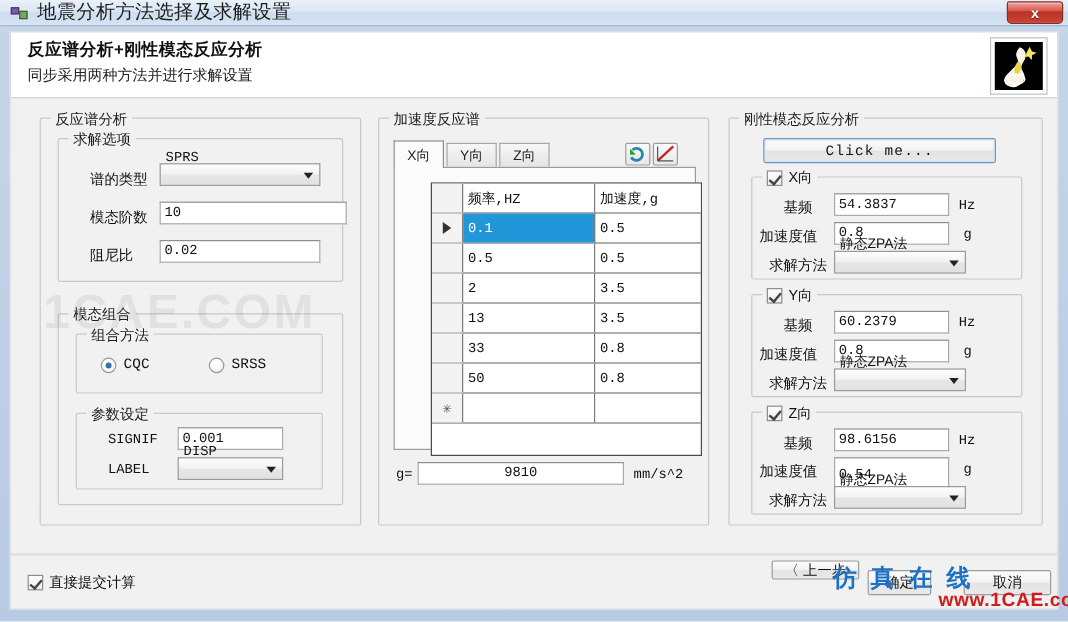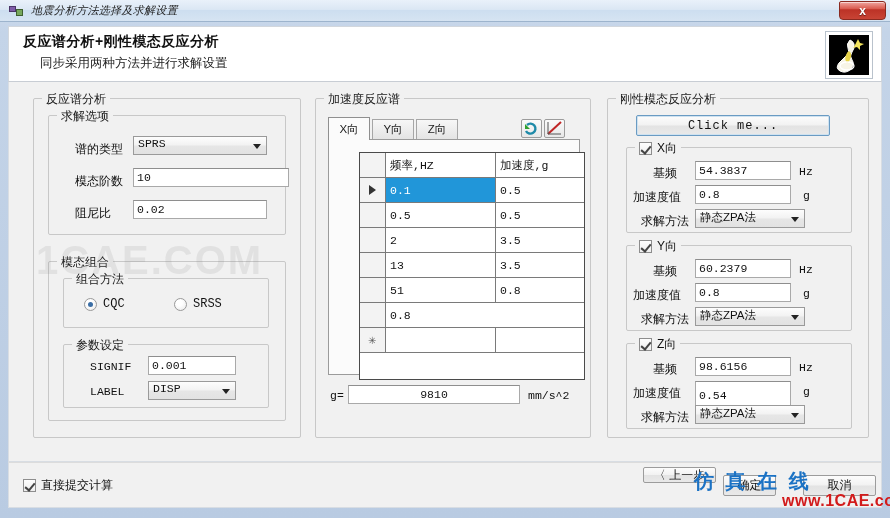--- a/index.html
+++ b/index.html
@@ -28,21 +28,21 @@
   .tb-icon {
     width: 16px; height: 16px; margin-left: 9px; margin-right: 6px;
     position: relative; flex: none;
   }
   .tb-icon i {
     position: absolute; display: block;
   }
   .tb-icon i.a { left: 0; top: 3px; width: 7px; height: 6px; background: #7e5ca8; border: 1px solid #4b3569; }
   .tb-icon i.b { left: 7px; top: 6px; width: 7px; height: 7px; background: #77a85c; border: 1px solid #3f6030; }
   .tb-title {
-    font-size: 11px; color: #1b1b1b; letter-spacing: .3px; white-space: nowrap; font-style: italic;
+    font-size: 16px; color: #1b1b1b; letter-spacing: .3px; white-space: nowrap;
   }
   .tb-close {
     position: absolute; right: 4px; top: 1px; width: 47px; height: 19px;
     border-radius: 2px 3px 4px 4px;
     background: linear-gradient(to bottom, #f0a6a0 0%, #d8564a 42%, #bc3226 45%, #c84435 100%);
     border: 1px solid #8a2a20;
     box-shadow: inset 0 1px 0 rgba(255,255,255,.55);
     color: #fff; font-size: 12px; font-weight: bold;
     display: flex; align-items: center; justify-content: center;
     text-shadow: 0 1px 1px rgba(0,0,0,.5);
@@ -55,21 +55,21 @@
     border: 1px solid #d2d7dd;
     border-bottom: 1px solid #c8cdd4;
   }
   .hdr-title {
     position: absolute; left: 14px; top: 6px;
     font-size: 14px; font-weight: bold; color: #111;
     letter-spacing: .4px;
   }
   .hdr-sub {
     position: absolute; left: 14px; top: 28px;
-    font-size: 12.5px; color: #222; margin-left: 17px;
+    font-size: 12.5px; color: #222;
   }
   .hdr-logo {
     position: absolute; right: 8px; top: 4px; width: 48px; height: 48px;
     background: #fff; border: 1px solid #b9c2cc; padding: 3px;
   }
   .hdr-logo .sq {
     width: 100%; height: 100%; background: #000;
     display: block; position: relative; overflow: hidden;
   }
 
@@ -103,21 +103,21 @@
     font-family: "Liberation Mono", "DejaVu Sans Mono", monospace;
     font-size: 11.5px; color: #111;
     padding: 0 3px; display: flex; align-items: center;
   }
   .combo {
     position: absolute;
     background: linear-gradient(to bottom, #fdfdfd 0%, #f2f2f2 48%, #e6e6e6 52%, #e2e2e2 100%);
     border: 1px solid #9a9a9a;
     font-family: "Liberation Mono", "DejaVu Sans Mono", monospace;
     font-size: 11.5px; color: #111;
-    padding: 0 18px 0 4px; display: flex; align-items: flex-start;
+    padding: 0 18px 16px 4px; display: flex; align-items: flex-end;
   }
   .combo .arrow {
     position: absolute; right: 5px; top: 50%; margin-top: -2px;
     width: 0; height: 0; border-left: 4px solid transparent;
     border-right: 4px solid transparent; border-top: 5px solid #222;
   }
   .btn {
     position: absolute;
     background: linear-gradient(to bottom, #fcfcfc 0%, #f2f2f2 48%, #e3e3e3 52%, #e9e9e9 100%);
     border: 1px solid #9c9c9c; border-radius: 2px;
@@ -373,26 +373,27 @@
           </div>
 
           <div class="grow">
             <div class="gcell rowhdr"></div>
             <div class="gcell c1">13</div>
             <div class="gcell c2">3.5</div>
           </div>
 
           <div class="grow">
             <div class="gcell rowhdr"></div>
-            <div class="gcell c1">51</div>
+            <div class="gcell c1">33</div>
             <div class="gcell c2">0.8</div>
           </div>
 
           <div class="grow">
             <div class="gcell rowhdr"></div>
+            <div class="gcell c1">50</div>
             <div class="gcell c2">0.8</div>
           </div>
 
           <div class="grow">
             <div class="gcell rowhdr">
                 <span class="star-marker">✳</span>
               </div>
             <div class="gcell c1"></div>
             <div class="gcell c2"></div>
           </div>

